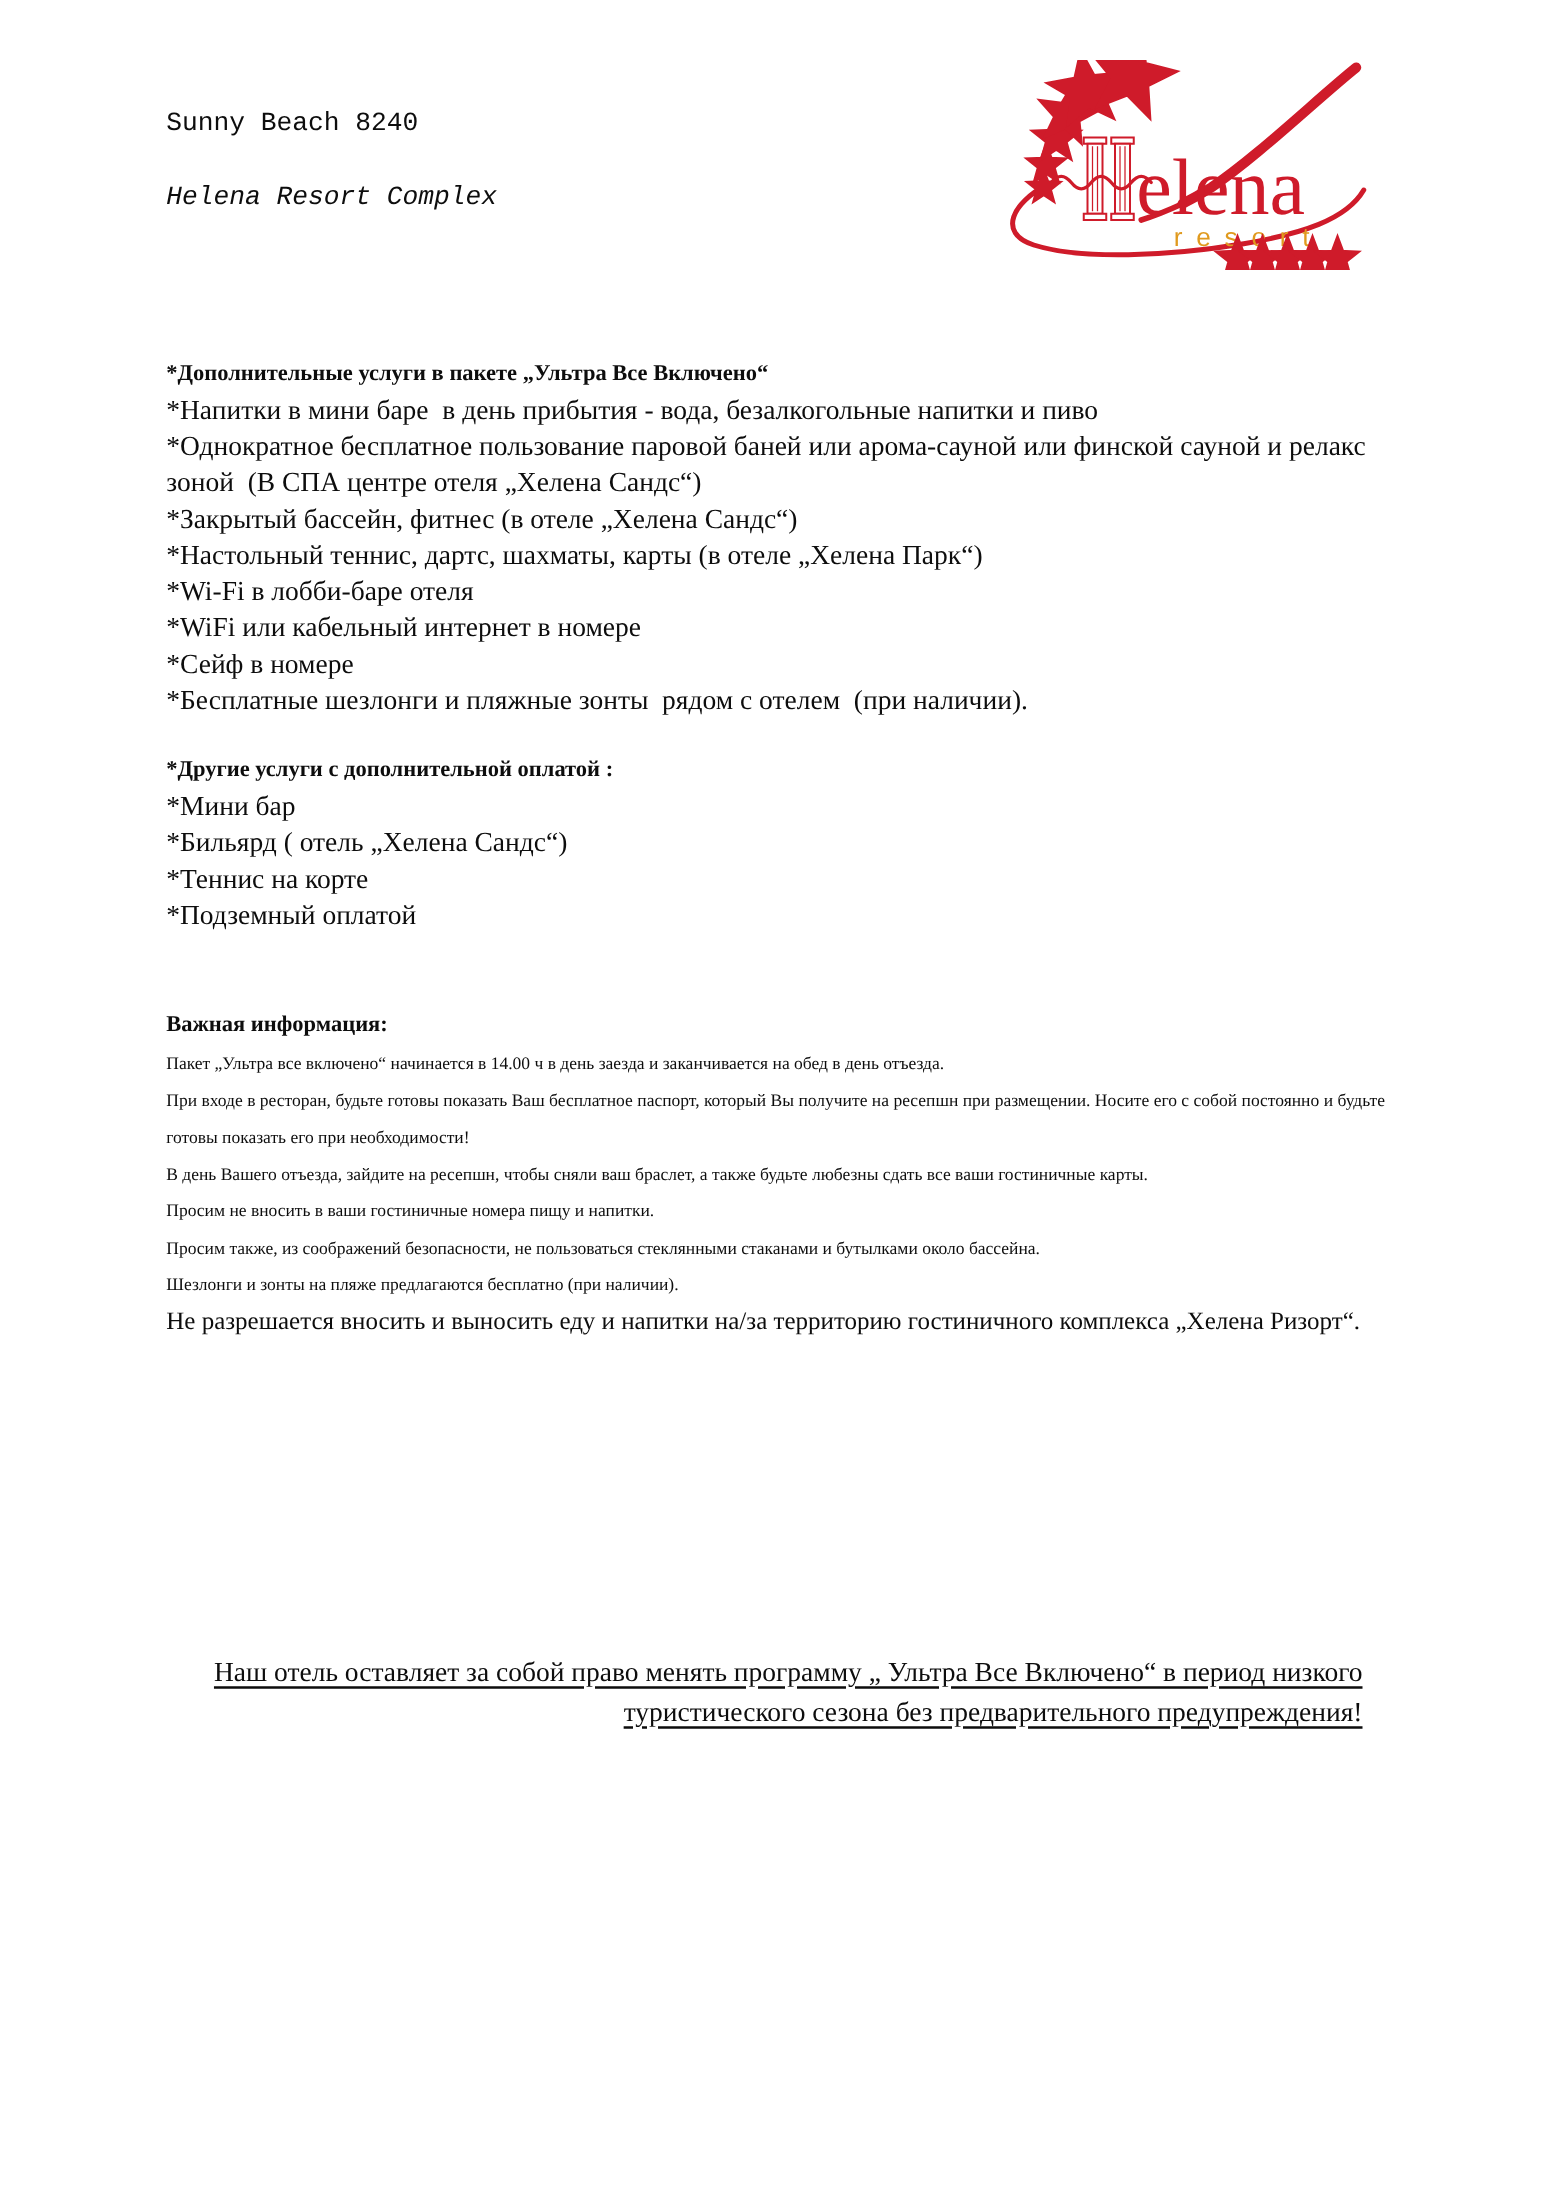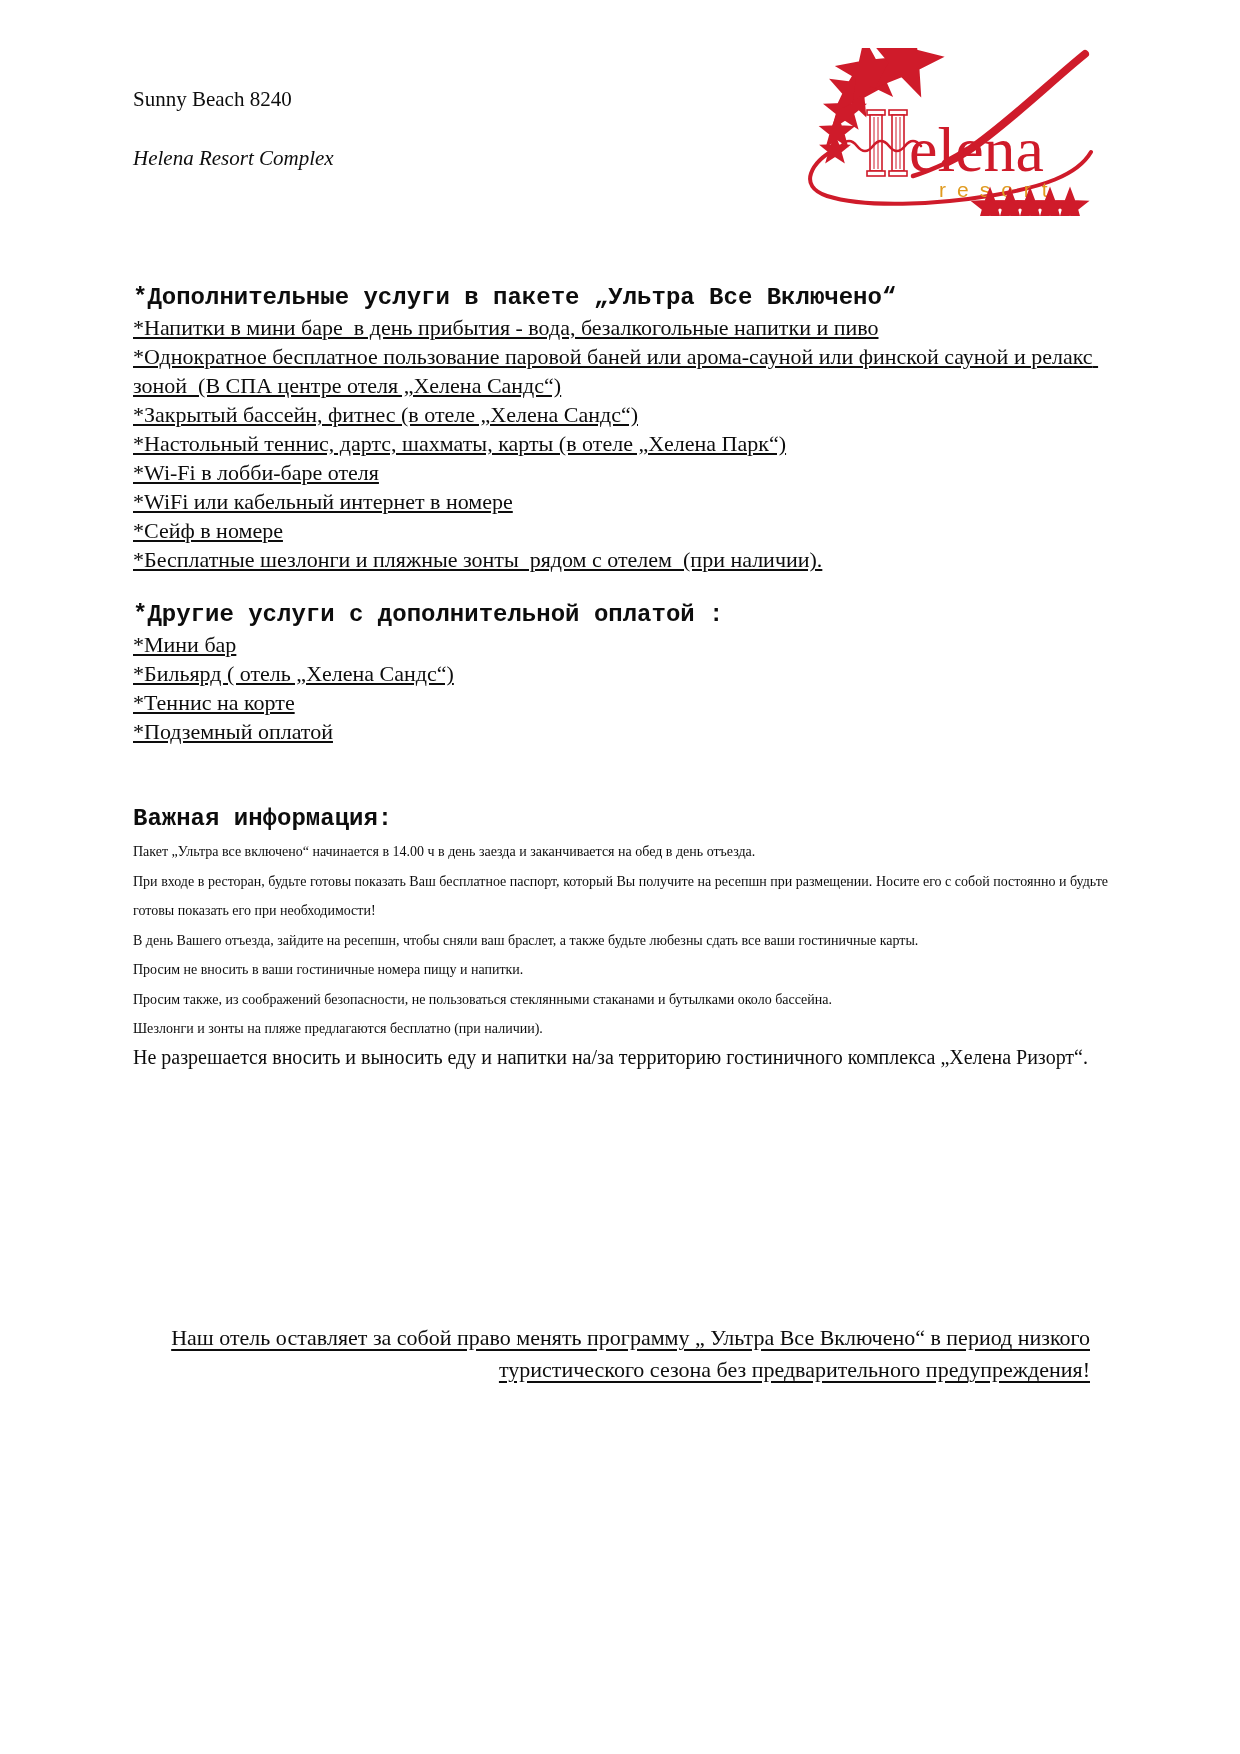--- a/index.html
+++ b/index.html
@@ -1,28 +1,28 @@
 <!DOCTYPE html>
 <html><head>
 <meta charset="utf-8">
 <style>
   html,body { margin:0; padding:0; }
   body {
     width:1240px; height:1754px; background:#ffffff; position:relative;
     font-family:"Liberation Serif", serif; color:#0d0d0d;
     -webkit-font-smoothing:antialiased;
   }
-  .address { position:absolute; left:133px; top:86px; font-size:21px; line-height:27px; }
+  .address { position:absolute; left:133px; top:86px; font-size:21px; line-height:27px;font-family:Liberation Mono, monospace; }
   .address .line2 { font-style:italic;margin-top:32px; }
 
   .logo { position:absolute; left:733px; top:48px; width:372px; height:168px; }
 
   .content { position:absolute; left:133px; top:283px; width:975px; }
-  .sec-heading { font-size:24px; font-weight:bold; margin:0; line-height:30px;font-family:Liberation Mono, monospace; }
-  .svc { font-size:22px; line-height:29px; white-space:pre-wrap;text-decoration:underline; }
+  .sec-heading { font-size:18px; font-weight:bold; margin:0; line-height:30px; }
+  .svc { font-size:22px; line-height:29px; white-space:pre-wrap; }
   .sec2 { margin-top:26px; }
   .sec3 { margin-top:58px; }
   .paras { margin-top:3px; }
   .para { font-size:14px; line-height:29.5px; text-align:justify; margin:0; }
   .para-small { font-size:20px; line-height:27px; }
 
   .footer {
     position:absolute; left:150px; top:1322px; width:940px;
     text-align:right; font-size:22px; line-height:32px;
     text-decoration:underline; text-underline-offset:4px;

